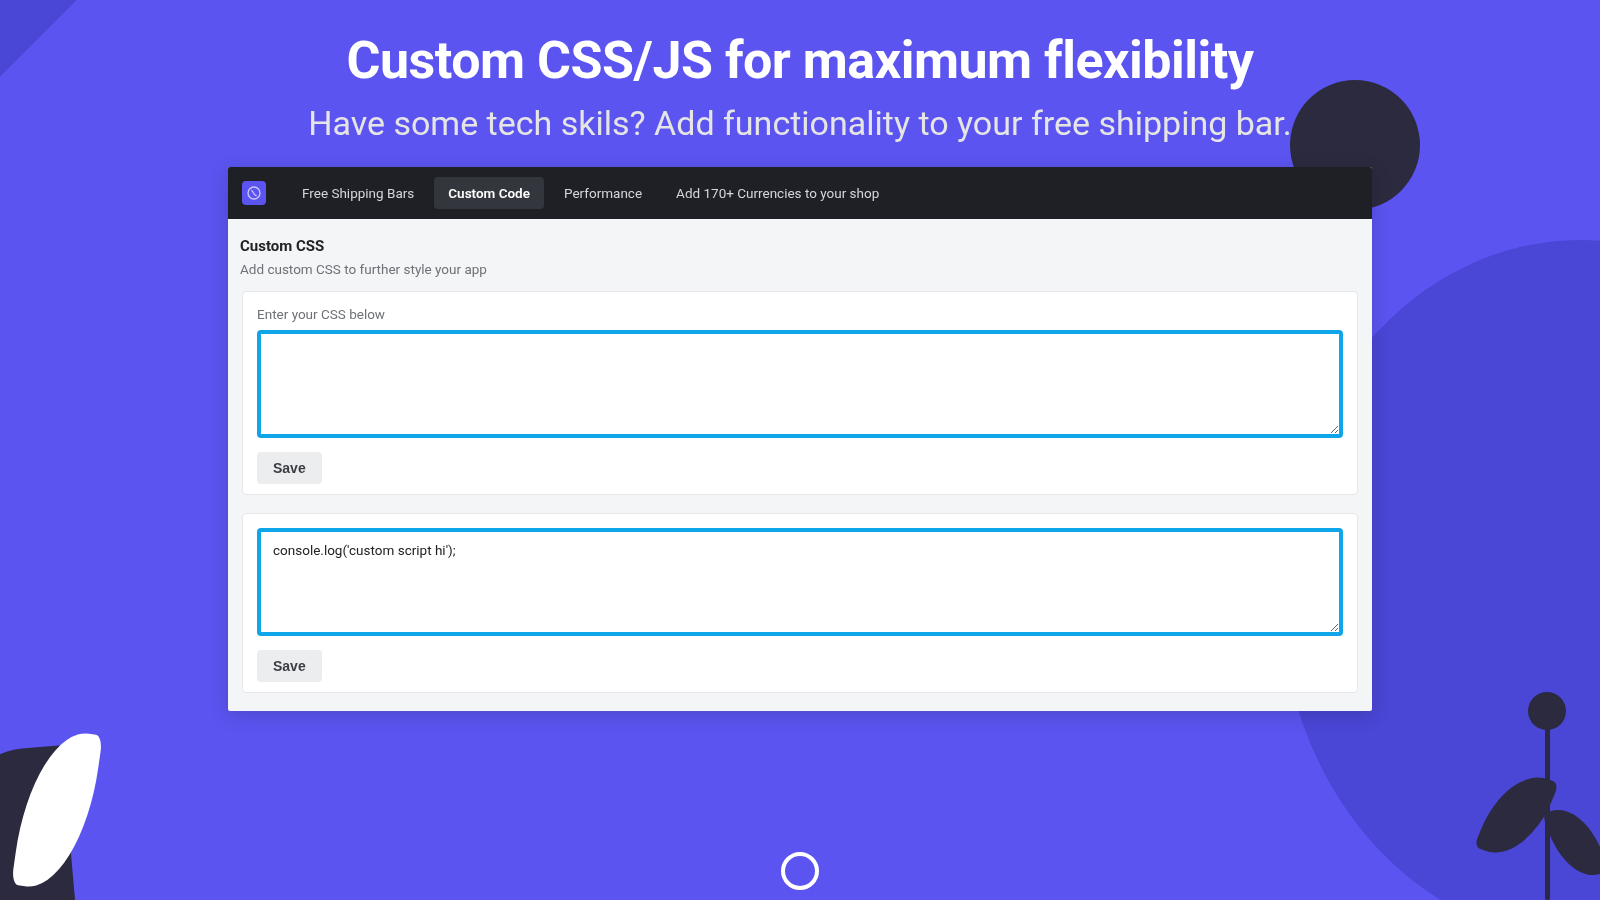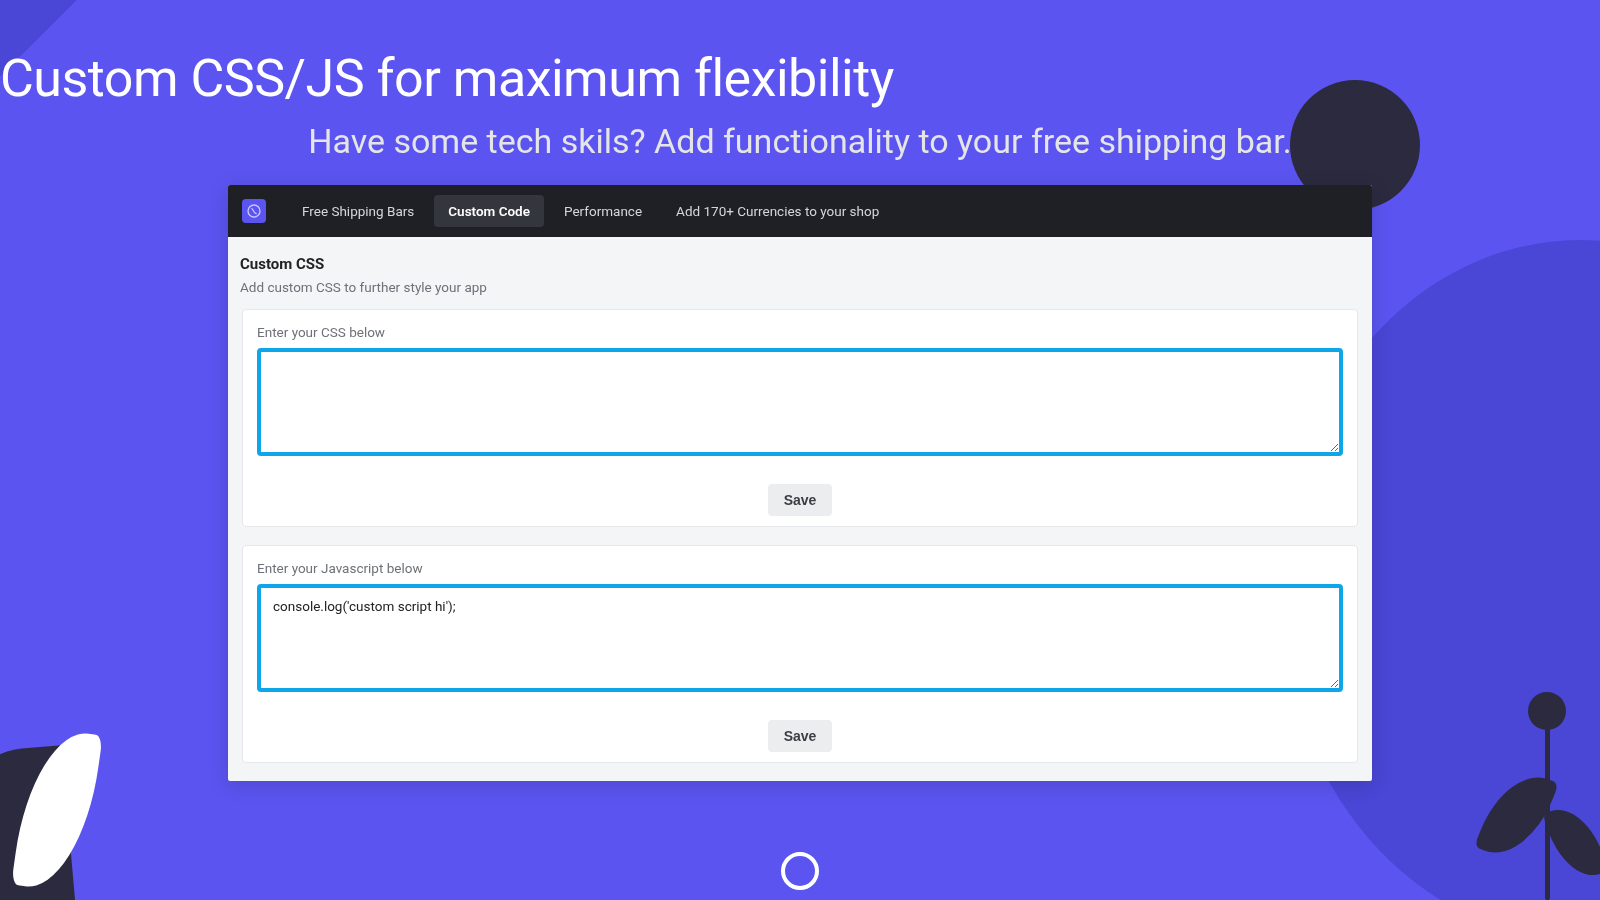--- a/index.html
+++ b/index.html
@@ -25,41 +25,41 @@
   .plant-br { position:absolute; bottom:0; right:10px; width:180px; height:220px; }
   .plant-br .stem { position:absolute; width:5px; height:190px; background:#2b2a3f; right:40px; bottom:0; border-radius:2px;}
   .plant-br .ball { position:absolute; width:38px; height:38px; border-radius:50%; background:#2b2a3f; right:24px; bottom:170px;}
   .plant-br .leaf1 { position:absolute; width:55px; height:90px; background:#2b2a3f; border-radius:80% 10% 80% 10%/80% 10% 80% 10%; right:46px; bottom:40px; transform:rotate(22deg);}
   .plant-br .leaf2 { position:absolute; width:45px; height:75px; background:#2b2a3f; border-radius:10% 80% 10% 80%/10% 80% 10% 80%; right:-8px; bottom:20px; transform:rotate(-18deg);}
 
   
   .ring { position:absolute; bottom:10px; left:50%; transform:translateX(-50%); width:38px; height:38px; border:4px solid #fff; border-radius:50%; }
 
   
-  .headline { position: relative; z-index: 2; color: #fff; font-weight: 400; font-size: 52px; padding-top: 48px; letter-spacing: -0.5px;}
+  .headline { position: relative; z-index: 2; text-align: center; color: #fff; font-weight: 700; font-size: 52px; padding-top: 30px; letter-spacing: -0.5px;}
   .subhead  { position: relative; z-index: 2; text-align: center; color: #e5e5e5; font-weight: 400; font-size: 34px; margin-top: 12px; }
 
   
   .app { position: relative; z-index: 3; width: 1144px; margin: 24px auto 0; background: #f4f5f7; border-radius: 2px; overflow:hidden; box-shadow: 0 4px 20px rgba(0,0,0,.15);}
   
   .navbar { background:#1e2026; display:flex; align-items:center; height:52px; padding:0 14px;}
   .navbar .logo { width:24px; height:24px; border-radius:4px; background:#5b54f0; display:flex; align-items:center; justify-content:center; margin-right:22px;}
   .navbar .logo svg { display:block;}
   .nav-item { color:#d4d6da; font-size:13.5px; padding:8px 14px; border-radius:4px; margin-right:6px; cursor:pointer;}
   .nav-item.active { background:#34363d; color:#fff; font-weight:600;}
   .nav-item:last-child { margin-right:0;}
 
   .section-head { padding:18px 12px 4px;}
   .section-title { font-size:15px; font-weight:700; color:#222;}
   .section-desc  { font-size:13.5px; color:#6e7177; margin-top:6px;}
 
   .card { background:#fff; margin:10px 14px 18px; border-radius:4px; border:1px solid #e6e7ea; padding:14px 14px 10px;}
   .field-label { font-size:13.5px; color:#6e7177; margin-bottom:8px;}
   textarea.code { width:100%; height:108px; resize:both; border:4px solid #0ea5e9; border-radius:4px; padding:10px 12px; font-family:inherit; font-size:13.5px; color:#222; outline:none;}
-  .card .actions { display:flex; justify-content:center; margin-top:24px;}
+  .card .actions { display:flex; justify-content:flex-start; margin-top:10px;}
   .btn-save { background:#ecedef; border:none; color:#3b3d42; font-size:14px; font-weight:600; padding:8px 16px; border-radius:4px; cursor:pointer;}
 </style>
 </head>
 <body>
 
 <div class="bg-stripe s1"></div>
 <div class="bg-stripe s2"></div>
 <div class="bg-ellipse"></div>
 <div class="bg-darkcircle"></div>
 <div class="leaf-bl">
@@ -98,20 +98,19 @@
   </div>
   <div class="card">
     <div class="field-label">Enter your CSS below</div>
     <textarea class="code" style=""></textarea>
     <div class="actions">
       <button class="btn-save">Save</button>
     </div>
   </div>
 
   <div class="card">
-    <div class="field-label">Enter your Javascript below</div>
     <textarea class="code" style="">console.log('custom script hi');</textarea>
     <div class="actions">
       <button class="btn-save">Save</button>
     </div>
   </div>
 
 </div>
 
 </body></html>

